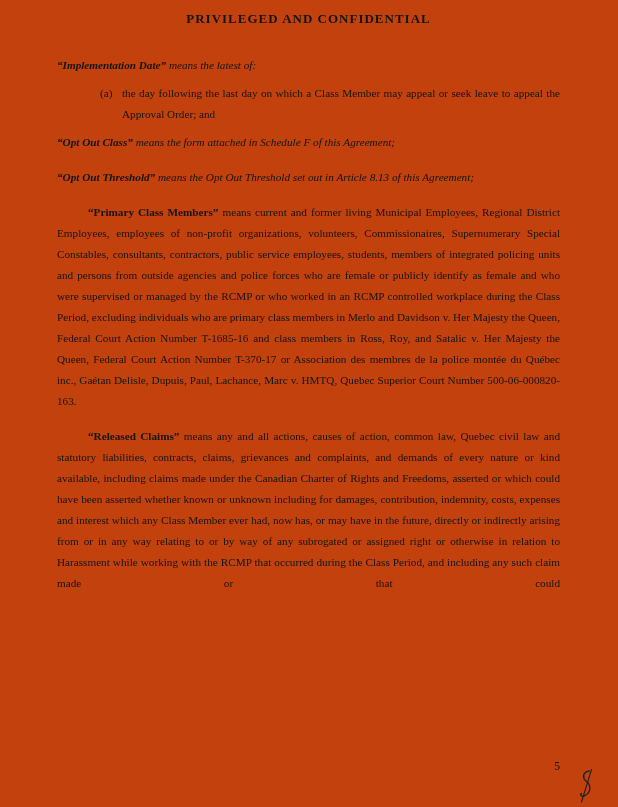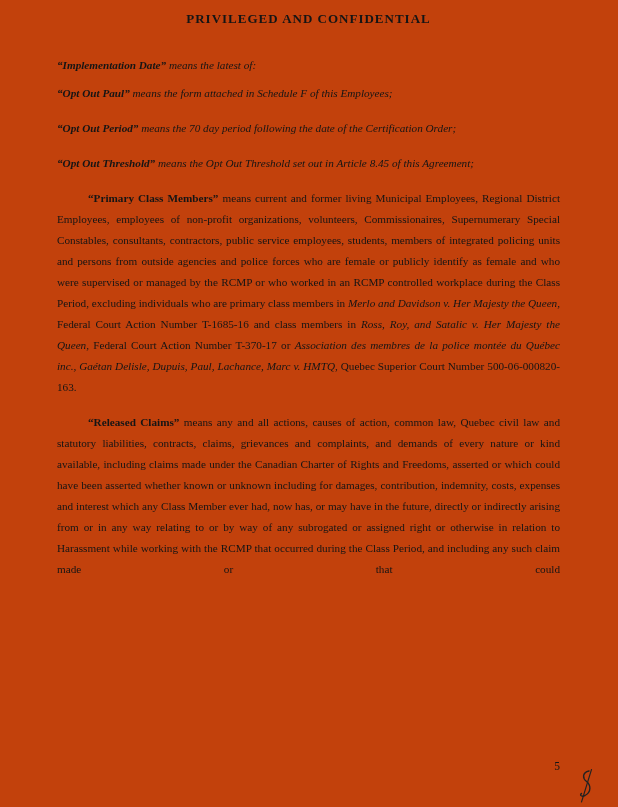--- a/index.html
+++ b/index.html
@@ -45,21 +45,21 @@
     width: 22px;
     text-indent: 0;
   }
   p.body-para {
     text-indent: 31px;
     text-align: justify;
     margin-bottom: 14px;
   }
   p.justify-last { text-align-last: justify; }
   .run-b { font-weight: bold; }
-  .run-i { font-style: italic; }
+  .run-i { }
   .page-number {
     position: absolute;
     right: 58px;
     bottom: 30px;
     font-size: 11.5px;
   }
   .initials {
     position: absolute;
     right: 22px;
     bottom: 4px;
@@ -72,27 +72,27 @@
 <body>
 
 <div class="page">
 
   <div class="title">PRIVILEGED AND CONFIDENTIAL</div>
 
   <div>
 
     <p class="def tight"><span class="run-b">“Implementation Date”</span><span> means the latest of:</span></p>
 
+    <p class="sub"><span class="sub-label">(a)</span><span><span>the day following the last day on which a Class Member may appeal or seek leave to appeal the Approval Order; and</span></span></p>
 
 
-    <p class="def"><span class="run-b">“Opt Out Paul”</span><span> means the form attached in Schedule F of this Employees;</span></p>
+    <p class="def"><span class="run-b">“Opt Out Class”</span><span> means the form attached in Schedule F of this Agreement;</span></p>
 
-    <p class="def"><span class="run-b">“Opt Out Period”</span><span> means the 70 day period following the date of the Certification Order;</span></p>
 
-    <p class="def"><span class="run-b">“Opt Out Threshold”</span><span> means the Opt Out Threshold set out in Article 8.45 of this Agreement;</span></p>
+    <p class="def"><span class="run-b">“Opt Out Threshold”</span><span> means the Opt Out Threshold set out in Article 8.13 of this Agreement;</span></p>
 
 
     <p class="body-para"><span class="run-b">“Primary Class Members”</span><span> means current and former living Municipal Employees, Regional District Employees, employees of non-profit organizations, volunteers, Commissionaires, Supernumerary Special Constables, consultants, contractors, public service employees, students, members of integrated policing units and persons from outside agencies and police forces who are female or publicly identify as female and who were supervised or managed by the RCMP or who worked in an RCMP controlled workplace during the Class Period, excluding individuals who are primary class members in </span><span class="run-i">Merlo and Davidson v. Her Majesty the Queen</span><span>, Federal Court Action Number T-1685-16 and class members in </span><span class="run-i">Ross, Roy, and Satalic v. Her Majesty the Queen</span><span>, Federal Court Action Number T-370-17 or </span><span class="run-i">Association des membres de la police montée du Québec inc., Gaétan Delisle, Dupuis, Paul, Lachance, Marc v. HMTQ</span><span>, Quebec Superior Court Number 500-06-000820-163.</span></p>
 
     <p class="body-para justify-last"><span class="run-b">“Released Claims”</span><span> means any and all actions, causes of action, common law, Quebec civil law and statutory liabilities, contracts, claims, grievances and complaints, and demands of every nature or kind available, including claims made under the Canadian Charter of Rights and Freedoms, asserted or which could have been asserted whether known or unknown including for damages, contribution, indemnity, costs, expenses and interest which any Class Member ever had, now has, or may have in the future, directly or indirectly arising from or in any way relating to or by way of any subrogated or assigned right or otherwise in relation to Harassment while working with the RCMP that occurred during the Class Period, and including any such claim made or that could</span></p>
 
   </div>
 
   <div class="page-number">5</div>
 

